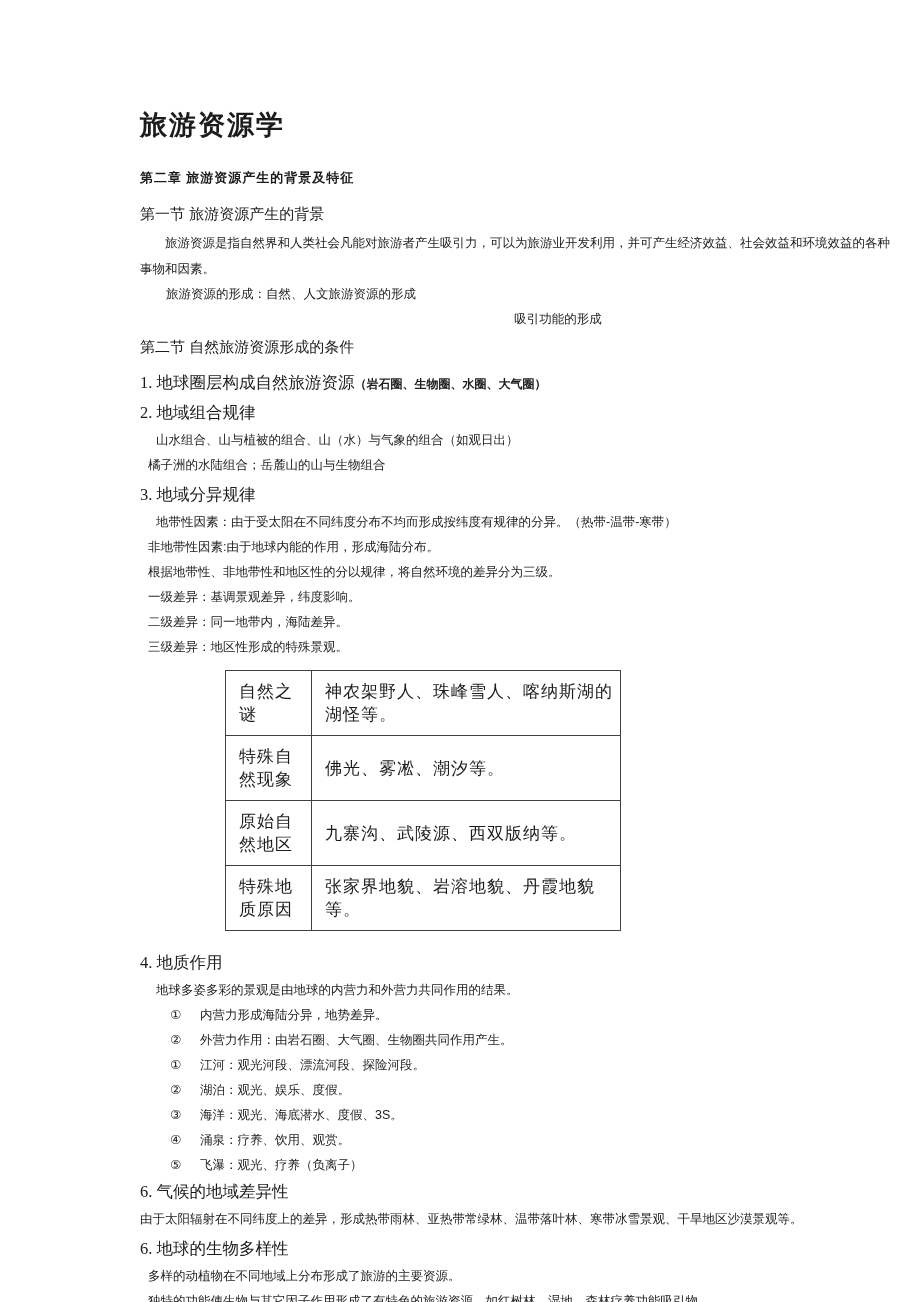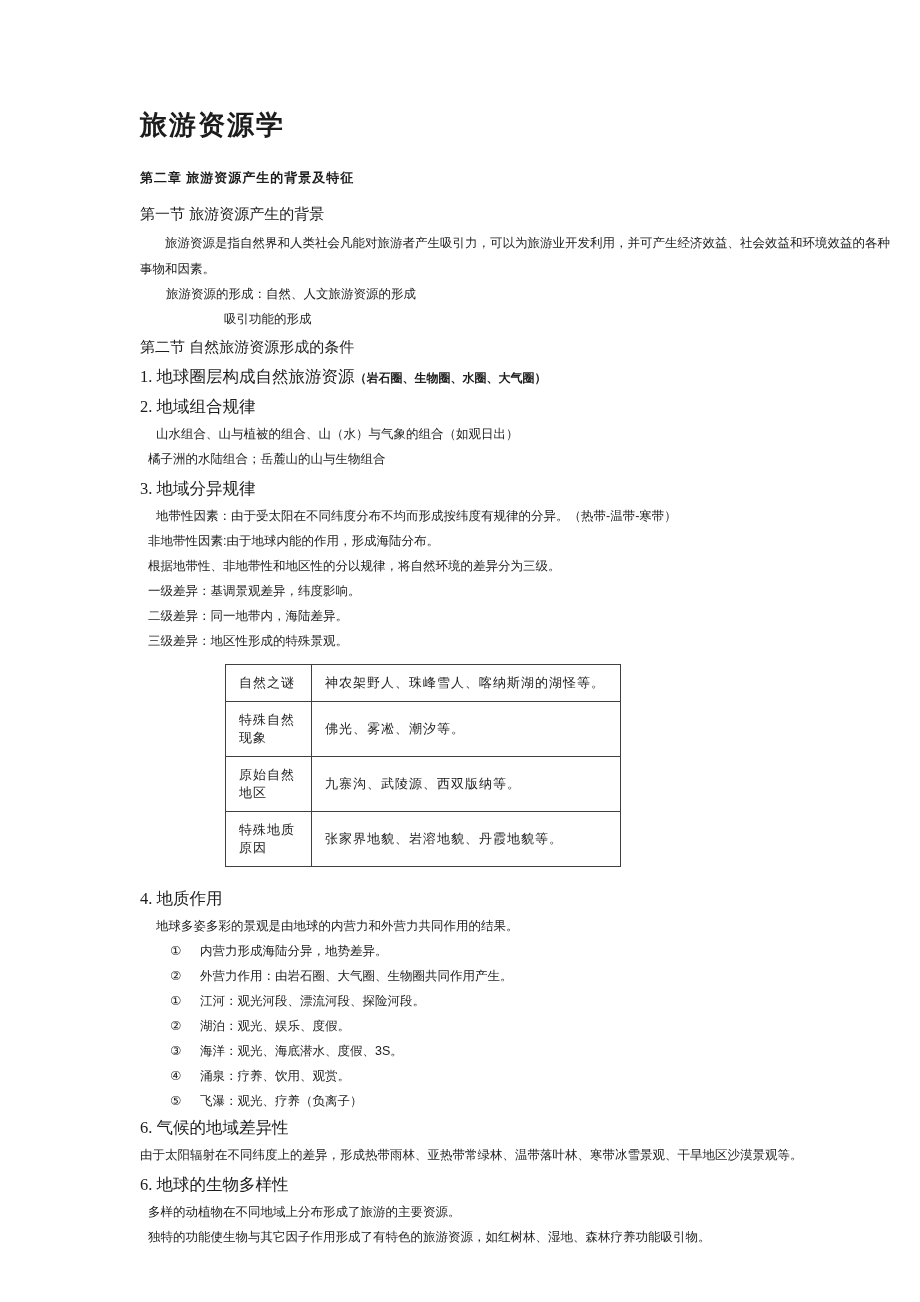--- a/index.html
+++ b/index.html
@@ -46,40 +46,40 @@
     line-height: 25px;
   }
   .para {
     text-indent: 2em;
     margin-bottom: 0;
     line-height: 26px;
   }
   .indent-sm   { margin-left: 8px; }
   .indent-md   { margin-left: 16px; }
   .indent-form { margin-left: 26px; }
-  .indent-form2{ margin-left: 84px; }
+  .indent-form2{ margin-left: 84px; text-align: center; }
   .serif-item {
     font-family: "Liberation Serif", "DejaVu Serif", serif;
     font-size: 16.5px;
     line-height: 23px;
     margin-top: 5px;
     margin-bottom: 4px;
   }
   .serif-item .note {
     font-family: "Liberation Sans", "DejaVu Sans", sans-serif;
     font-size: 12px;
     font-weight: 700;
   }
   .gap-line { margin-bottom: 0; }
   .diff-table {
     border-collapse: collapse;
     margin: 10px 0 0 85px;
     width: 396px;
     font-family: "Liberation Serif", "DejaVu Serif", serif;
-    font-size: 13px;
+    font-size: 17px;
   }
   .diff-table td {
     border: 1px solid #404040;
     padding: 9px 6px 9px 13px;
     height: 32px;
     vertical-align: middle;
     letter-spacing: 1px;
   }
   .diff-table td.col-label { width: 86px; }
   .after-table { margin-top: 20px; }
@@ -101,21 +101,21 @@
 
   <h3 class="sec-h">第一节  旅游资源产生的背景</h3>
 
   <p class="body-line para">旅游资源是指自然界和人类社会凡能对旅游者产生吸引力，可以为旅游业开发利用，并可产生经济效益、社会效益和环境效益的各种事物和因素。</p>
 
   <p class="body-line indent-form">旅游资源的形成：自然、人文旅游资源的形成</p>
   <p class="body-line indent-form2">吸引功能的形成</p>
 
   <h3 class="sec-h" style="margin-top:4px;">第二节  自然旅游资源形成的条件</h3>
 
-  <div class="serif-item" style="margin-top:8px;"><span>1. 地球圈层构成自然旅游资源</span><span class="note">（岩石圈、生物圈、水圈、大气圈）</span></div>
+  <div class="serif-item" style="margin-top:14px;"><span>1. 地球圈层构成自然旅游资源</span><span class="note">（岩石圈、生物圈、水圈、大气圈）</span></div>
 
   <div class="serif-item">2. 地域组合规律</div>
   <p class="body-line indent-md gap-line">山水组合、山与植被的组合、山（水）与气象的组合（如观日出）</p>
   <p class="body-line indent-sm gap-line">橘子洲的水陆组合；岳麓山的山与生物组合</p>
 
   <div class="serif-item">3. 地域分异规律</div>
   <p class="body-line indent-md gap-line">地带性因素：由于受太阳在不同纬度分布不均而形成按纬度有规律的分异。（热带-温带-寒带）</p>
   <p class="body-line indent-sm gap-line">非地带性因素:由于地球内能的作用，形成海陆分布。</p>
   <p class="body-line indent-sm gap-line">根据地带性、非地带性和地区性的分以规律，将自然环境的差异分为三级。</p>
   <p class="body-line indent-sm gap-line">一级差异：基调景观差异，纬度影响。</p>

